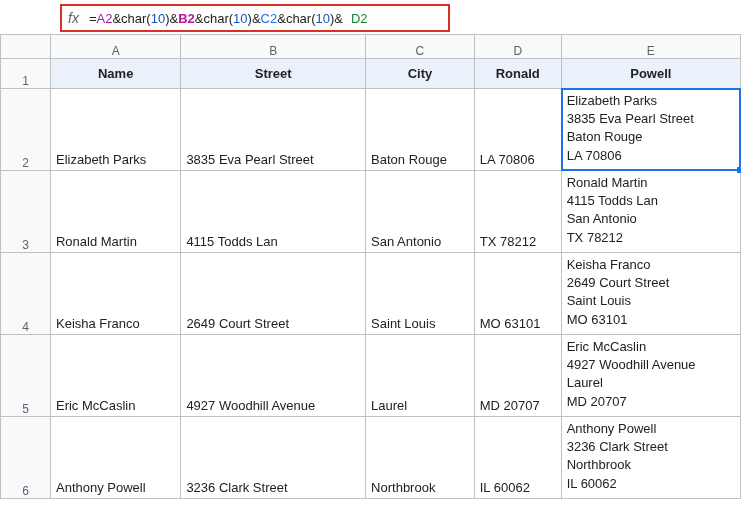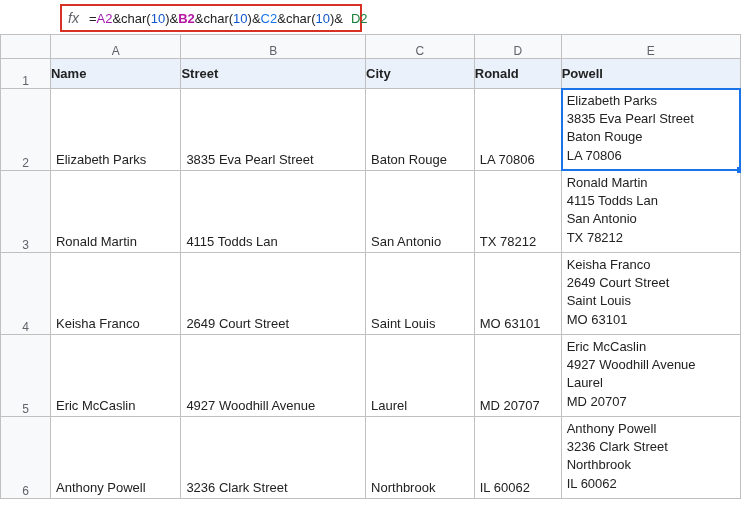--- a/index.html
+++ b/index.html
@@ -10,21 +10,21 @@
       background: #fff;
       color: #222;
       width: 741px;
     }
     .fx-bar {
       display: flex;
       align-items: center;
       height: 28px;
       border: 2px solid #d93025;
       margin: 4px 4px 2px 60px;
-      width: 302px;
+      width: 390px;
       background: #fff;
     }
     .fx-label {
       font-style: italic;
       color: #5f6368;
       font-size: 14px;
       padding: 0 10px 0 6px;
     }
     .fx-content {
       color: #222;
@@ -61,21 +61,21 @@
       width: 46px;
       font-size: 12px;
     }
     .corner {
       background: #f8f9fa;
       width: 46px;
     }
     .header-row td {
       background: #eaf1fb;
       font-weight: bold;
-      text-align: left;
+      text-align: center;
       height: 30px;
       vertical-align: middle;
     }
     .cell {
       display: block;
       padding: 3px 5px 3px 5px;
       text-align: left;
     }
     .result-cell {
       display: block;

